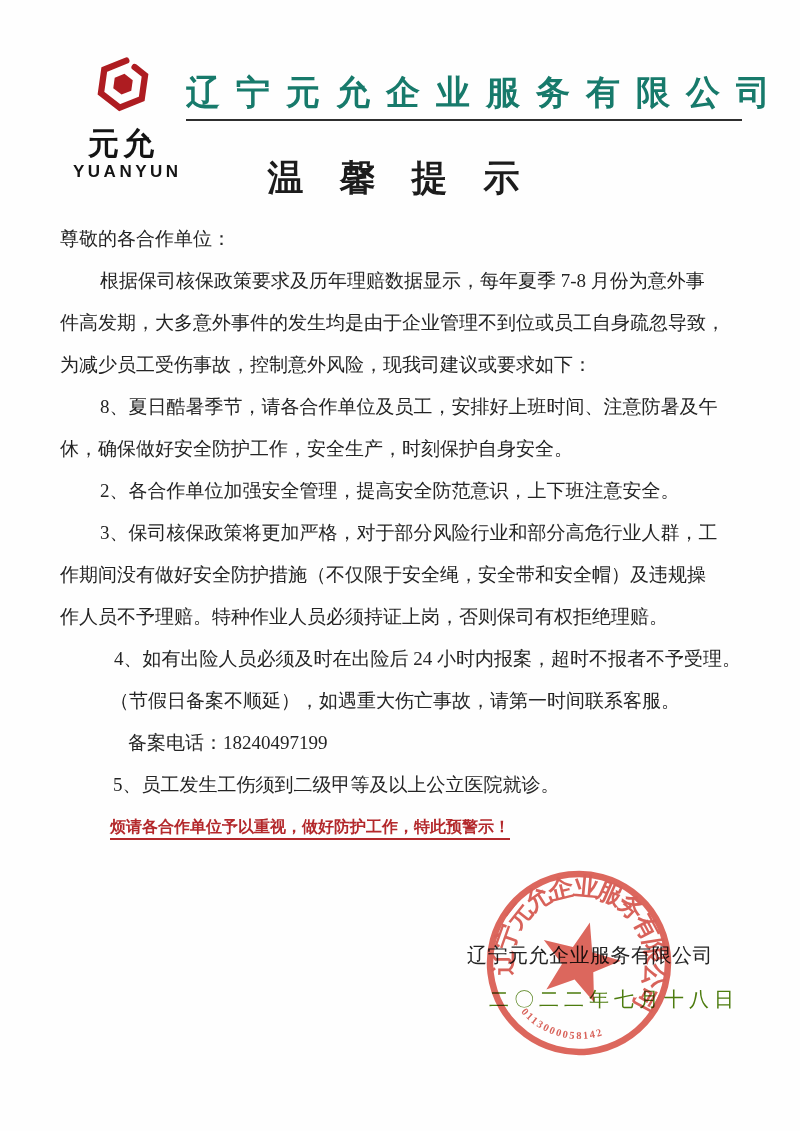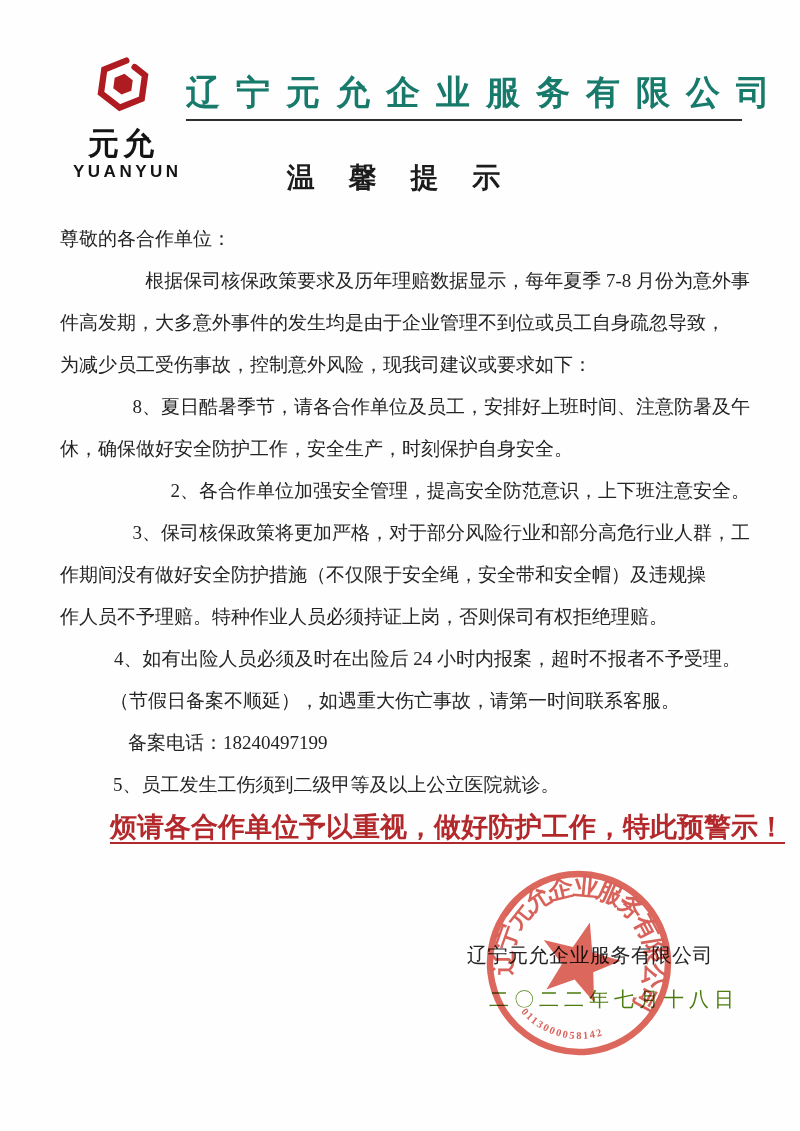--- a/index.html
+++ b/index.html
@@ -20,32 +20,32 @@
     position:absolute;left:186px;top:72px;width:560px;margin:0;
     font-family:"Liberation Sans","DejaVu Sans",sans-serif;
     font-weight:900;font-size:34px;letter-spacing:16px;color:#177a6b;
     white-space:nowrap;line-height:40px;
   }
   .header-rule{position:absolute;left:186px;top:119px;width:556px;height:2px;background:#2e2e2e;}
   
   .doc-title{
     position:absolute;left:0;top:157px;width:800px;margin:0;text-align:center;
     font-family:"Liberation Sans","DejaVu Sans",sans-serif;
-    font-weight:900;font-size:28px;letter-spacing:13px;color:#1c1c1c;line-height:42px;
+    font-weight:900;font-size:36px;letter-spacing:13px;color:#1c1c1c;line-height:42px;
   }
   
   .body-text{position:absolute;left:60px;top:218px;width:690px;}
   .bline{height:42px;line-height:42px;font-size:19px;white-space:nowrap;color:#242424;}
-  .ind{padding-left:40px;text-align:right;}
+  .ind{padding-left:40px;}
   .ind-l11{padding-left:54px;}
   .ind-l12{padding-left:50px;}
   .ind-l13{padding-left:68px;}
   .ind-l14{padding-left:53px;}
   .warning{
-    padding-left:50px;color:#b3282b;font-weight:700;font-size:27px;
+    padding-left:50px;color:#b3282b;font-weight:700;font-size:16px;
     text-decoration:underline;text-underline-offset:6px;text-decoration-thickness:2px;
   }
   
   .sig-company{position:absolute;left:467px;top:942px;font-size:20px;letter-spacing:0.5px;
     white-space:nowrap;color:#232323;}
   .sig-date{position:absolute;left:489px;top:986px;font-size:20px;letter-spacing:5px;
     white-space:nowrap;color:#4d7c0f;}
   .stamp{position:absolute;left:479px;top:863px;mix-blend-mode:multiply;opacity:0.84;}
   .stamp text{font-family:"Liberation Serif","DejaVu Serif",serif;font-weight:700;}
 </style>

